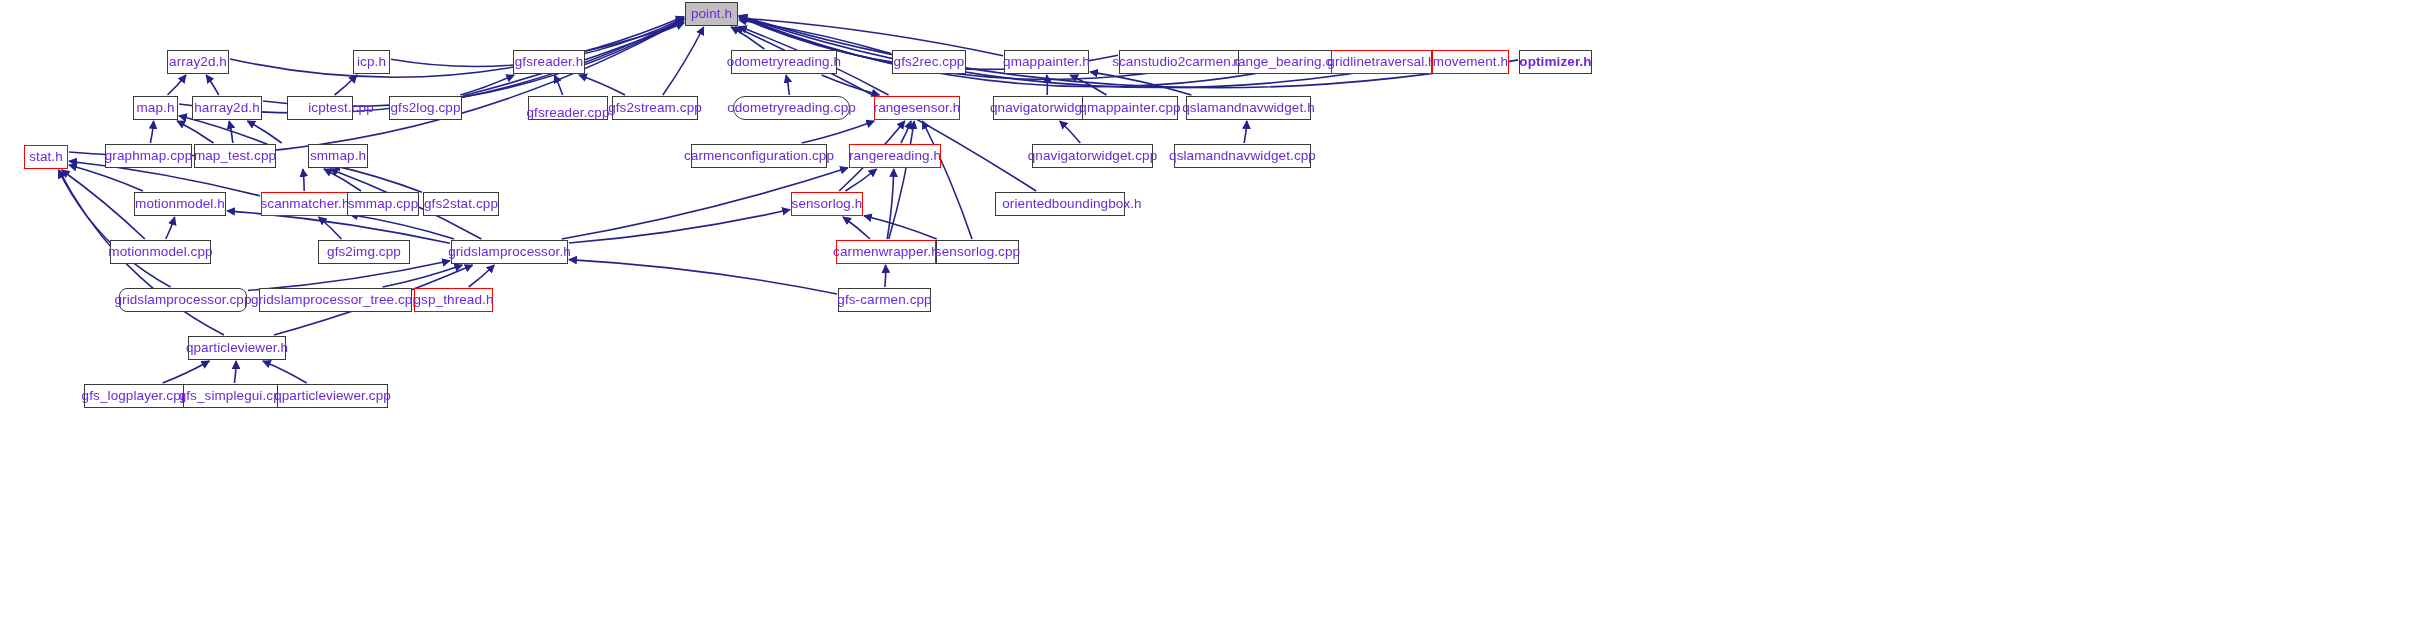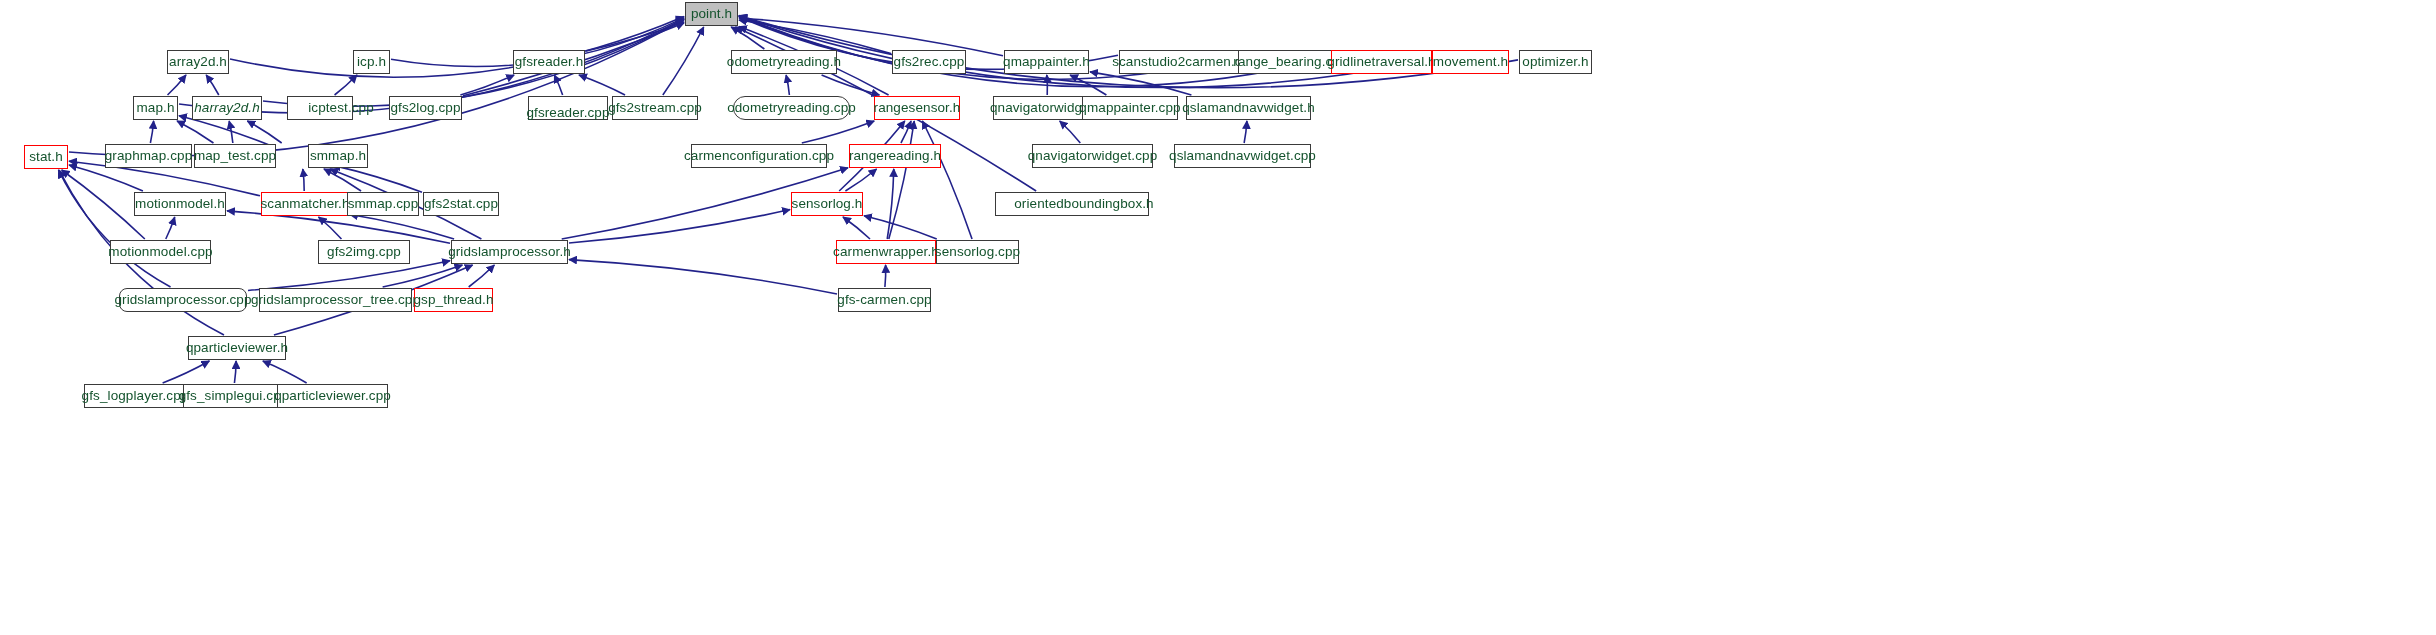--- a/index.html
+++ b/index.html
@@ -17,21 +17,21 @@
     position:absolute;
     box-sizing:border-box;
     display:flex;
     align-items:center;
     justify-content:center;
     height:24px;
     background:#ffffff;
     border:1px solid #3a3a3a;
     font-size:13.5px;
     line-height:1;
-    color:#14532d;
+    color:#6d28d9;
     white-space:nowrap;
     letter-spacing:0.1px;
     z-index:5;
   }
   .node.root{
     background:#bfbfbf;
     border:1px solid #3a3a3a;
   }
   .node.hl{
     border:1px solid #ff0000;
@@ -147,27 +147,27 @@
       </div>
       <div class="node" style="left: 1238px; top: 50px; width: 105px;">
         <span class="node-label">range_bearing.cpp</span>
       </div>
       <div class="node hl" style="left: 1331px; top: 50px; width: 101px;">
         <span class="node-label">gridlinetraversal.h</span>
       </div>
       <div class="node hl" style="left: 1432px; top: 50px; width: 77px;">
         <span class="node-label">movement.h</span>
       </div>
-      <div class="node" style="left: 1519px; top: 50px; width: 73px;">
+      <div class="node" style="left: 1519px; top: 50px; width: 73px; font-weight: bold;">
         <span class="node-label">optimizer.h</span>
       </div>
       <div class="node" style="left: 133px; top: 96px; width: 45px;">
         <span class="node-label">map.h</span>
       </div>
-      <div class="node" style="left: 192px; top: 96px; width: 70px; font-style: italic;">
+      <div class="node" style="left: 192px; top: 96px; width: 70px;">
         <span class="node-label">harray2d.h</span>
       </div>
       <div class="node" style="left: 287px; top: 96px; width: 66px; padding-left: 42px;">
         <span class="node-label">icptest.cpp</span>
       </div>
       <div class="node" style="left: 389px; top: 96px; width: 73px;">
         <span class="node-label">gfs2log.cpp</span>
       </div>
       <div class="node" style="left: 528px; top: 96px; width: 80px; align-items: flex-end;">
         <span class="node-label">gfsreader.cpp</span>
@@ -222,21 +222,21 @@
       </div>
       <div class="node" style="left: 347px; top: 192px; width: 72px;">
         <span class="node-label">smmap.cpp</span>
       </div>
       <div class="node" style="left: 423px; top: 192px; width: 76px;">
         <span class="node-label">gfs2stat.cpp</span>
       </div>
       <div class="node hl" style="left: 791px; top: 192px; width: 72px;">
         <span class="node-label">sensorlog.h</span>
       </div>
-      <div class="node" style="left: 995px; top: 192px; width: 154px; padding-left: 24px;">
+      <div class="node" style="left: 995px; top: 192px; width: 130px; padding-left: 24px;">
         <span class="node-label">orientedboundingbox.h</span>
       </div>
       <div class="node" style="left: 110px; top: 240px; width: 101px;">
         <span class="node-label">motionmodel.cpp</span>
       </div>
       <div class="node" style="left: 318px; top: 240px; width: 92px;">
         <span class="node-label">gfs2img.cpp</span>
       </div>
       <div class="node" style="left: 451px; top: 240px; width: 117px;">
         <span class="node-label">gridslamprocessor.h</span>

